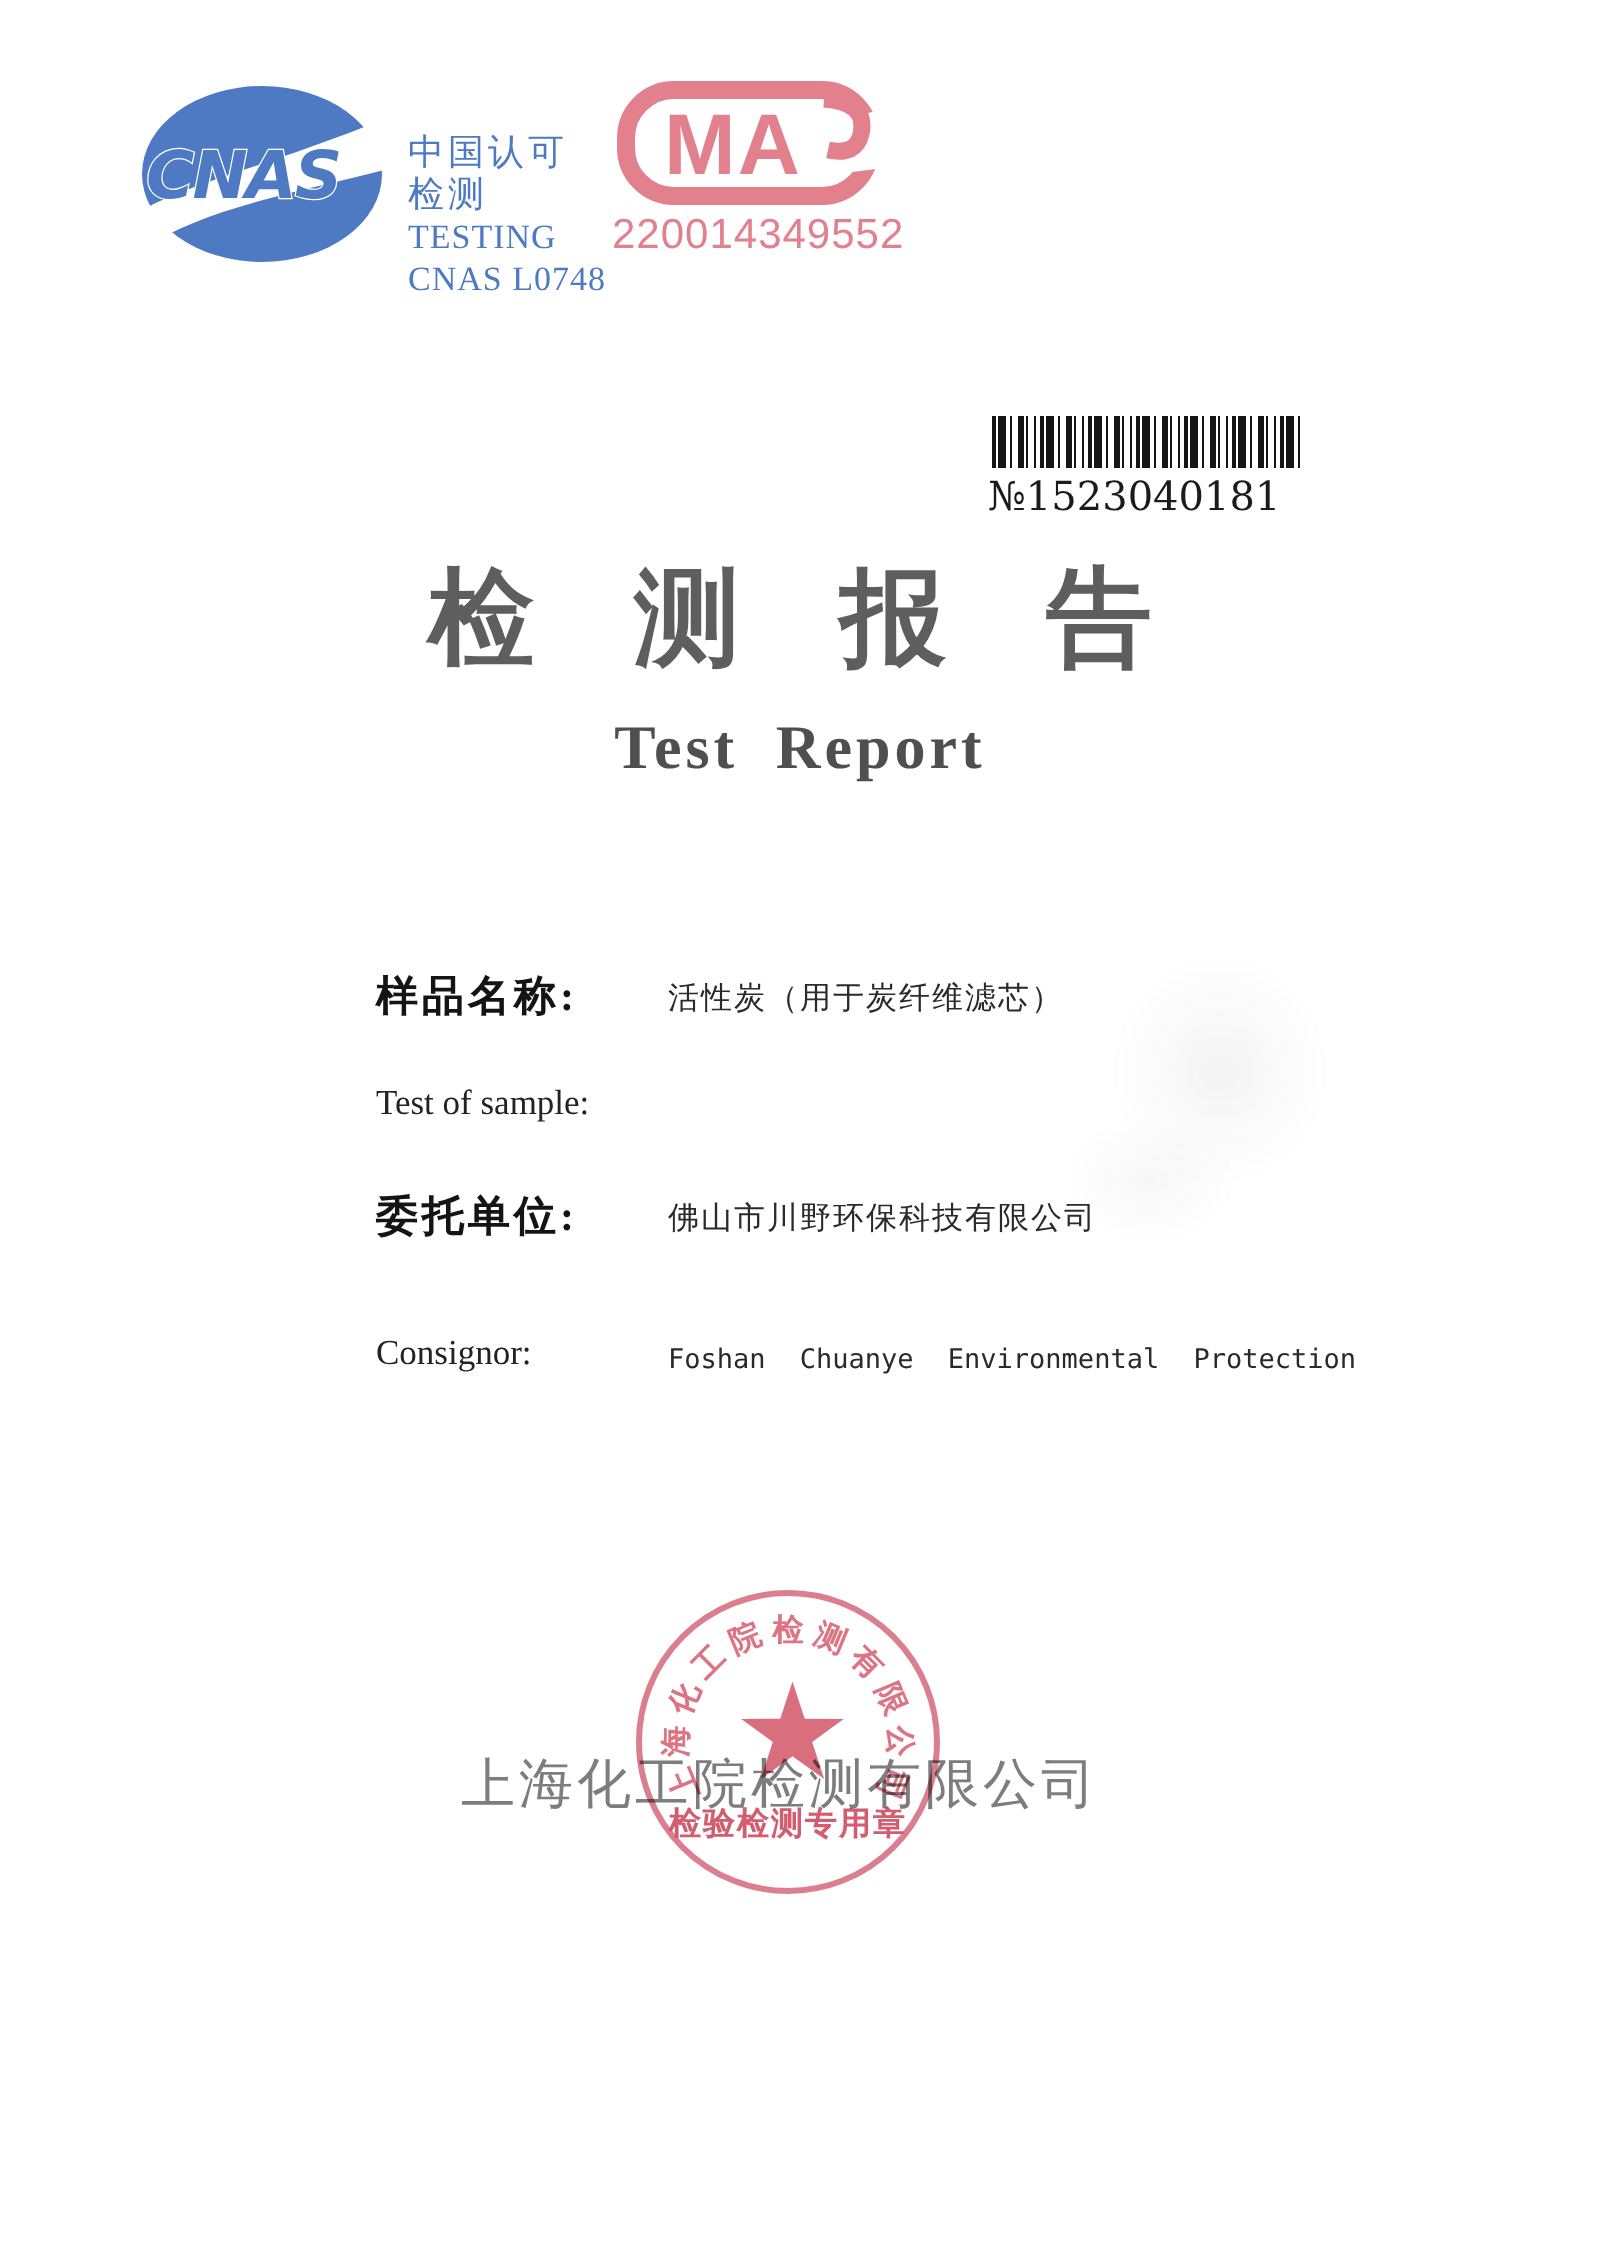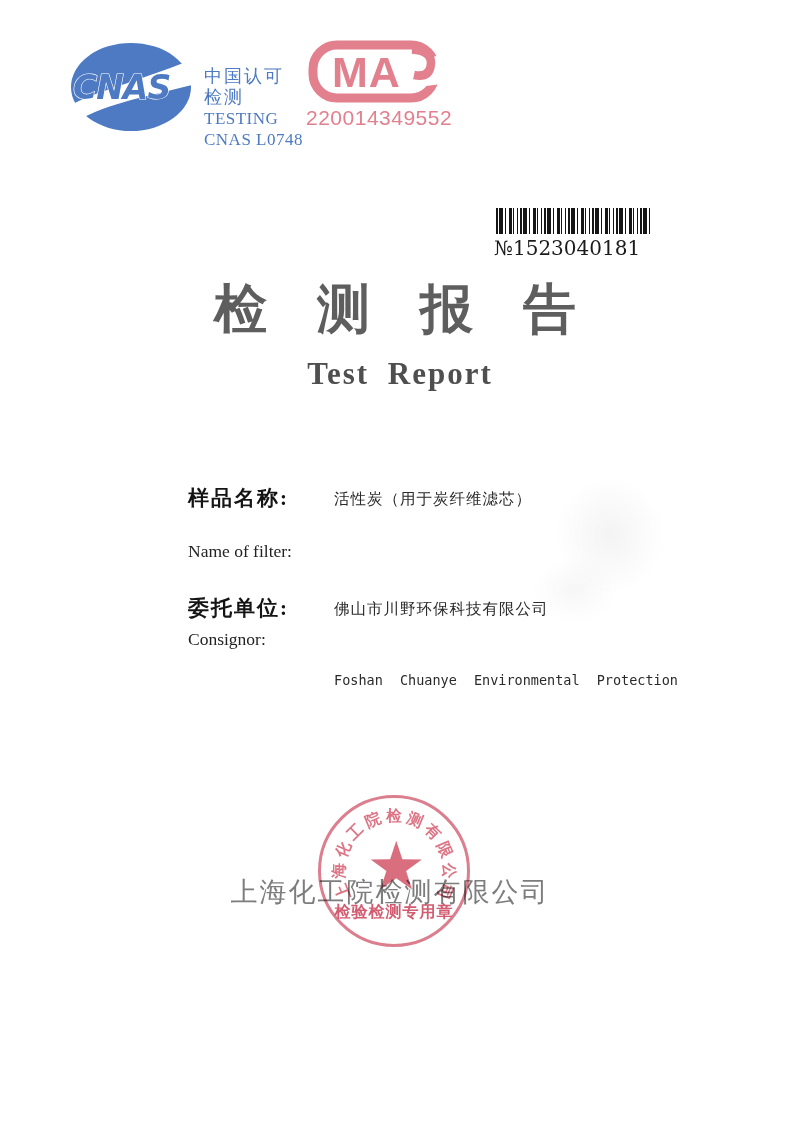--- a/index.html
+++ b/index.html
@@ -182,26 +182,26 @@
 
   <div class="abs title-zh">检测报告</div>
   <div class="abs title-en">Test Report</div>
 
   <div class="abs smudge1"></div>
   <div class="abs smudge2"></div>
 
   <div class="abs value-zh" style="top:489px">活性炭（用于炭纤维滤芯）</div>
   <div class="abs label-zh" style="top:484px">样品名称:</div>
 
-  <div class="abs label-en" style="top:541px">Name of filter:</div>
+  <div class="abs label-en" style="top:541px">Test of sample:</div>
 
   <div class="abs label-zh" style="top:594px">委托单位:</div>
   <div class="abs value-zh" style="top:599px">佛山市川野环保科技有限公司</div>
 
-  <div class="abs label-en" style="top:629px">Consignor:</div>
+  <div class="abs label-en" style="top:666px">Consignor:</div>
   <div class="abs value-en wide" style="top:672px">Foshan Chuanye Environmental Protection</div>
 
   <div class="abs company-zh">上海化工院检测有限公司</div>
 
   <div class="abs seal">
     <svg class="seal-star" width="56" height="54" viewBox="0 0 54 52" xmlns="http://www.w3.org/2000/svg">
       <polygon points="27,0 32.9,17.9 51.7,18 36.5,29.1 42.3,47 27,36 11.7,47 17.5,29.1 2.3,18 21.1,17.9" fill="rgba(208,80,100,0.9)"></polygon>
     </svg>
     <div class="seal-arc">
         <span style="transform: rotate(-112deg) translateY(-55px);">上</span>

